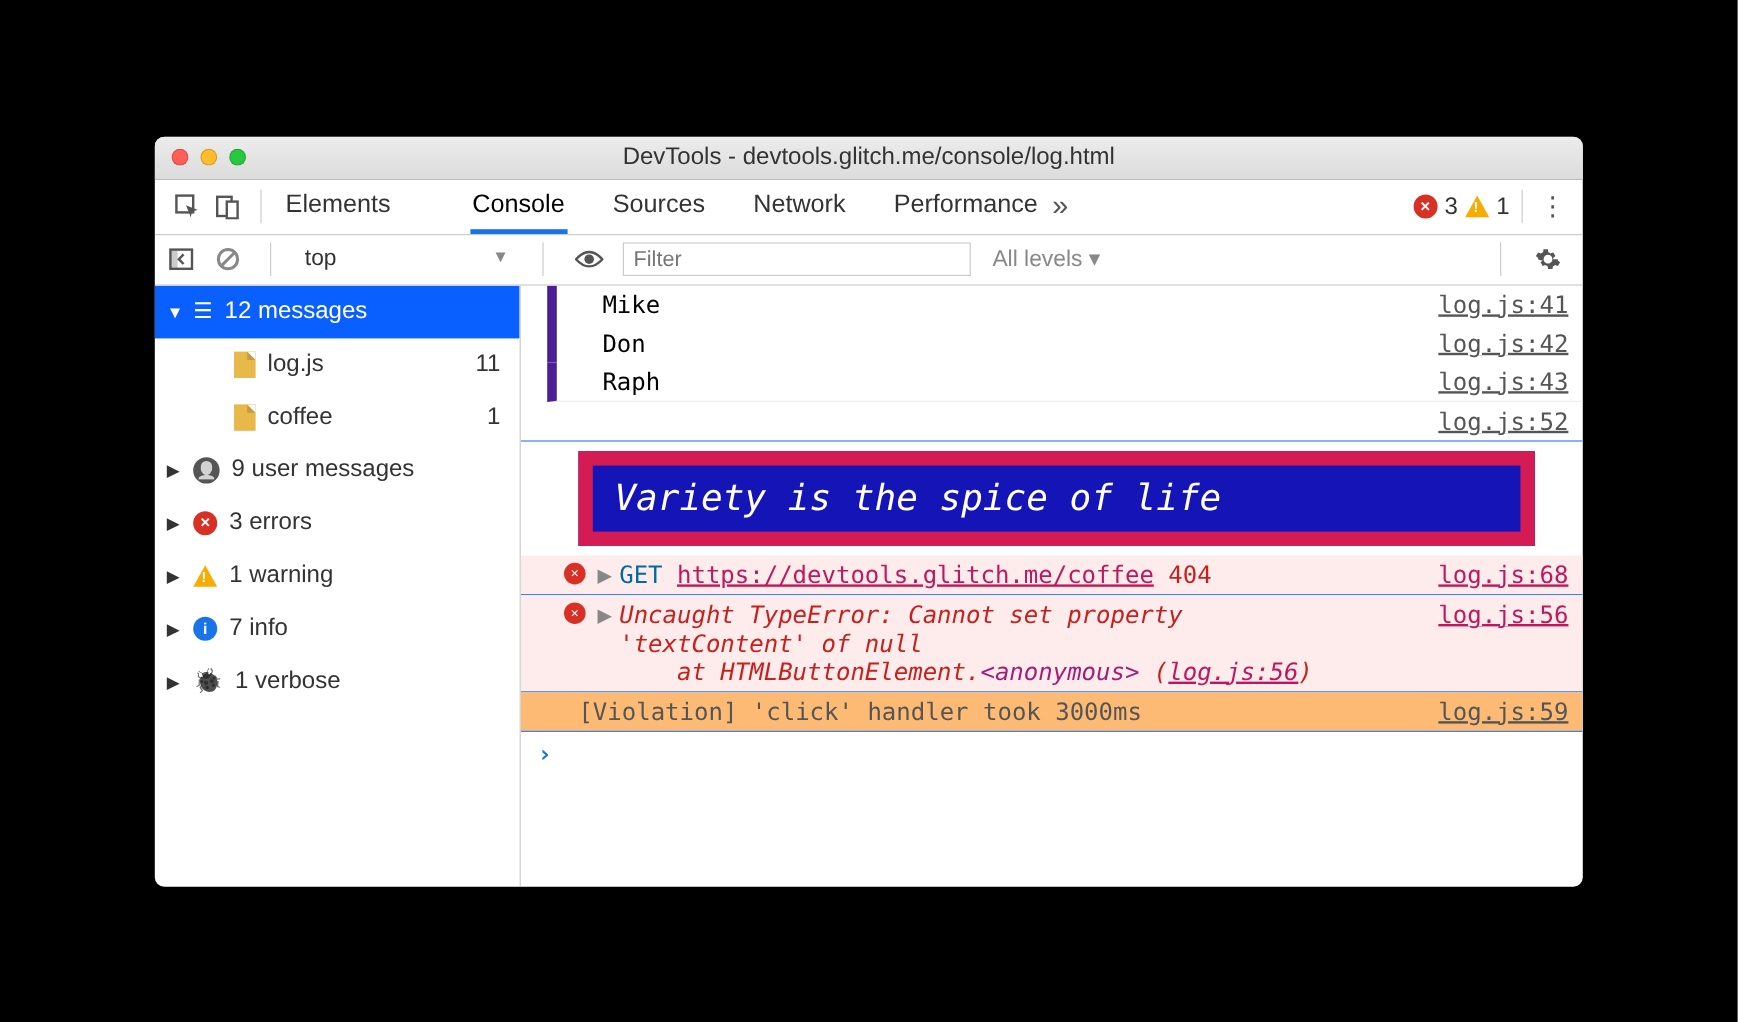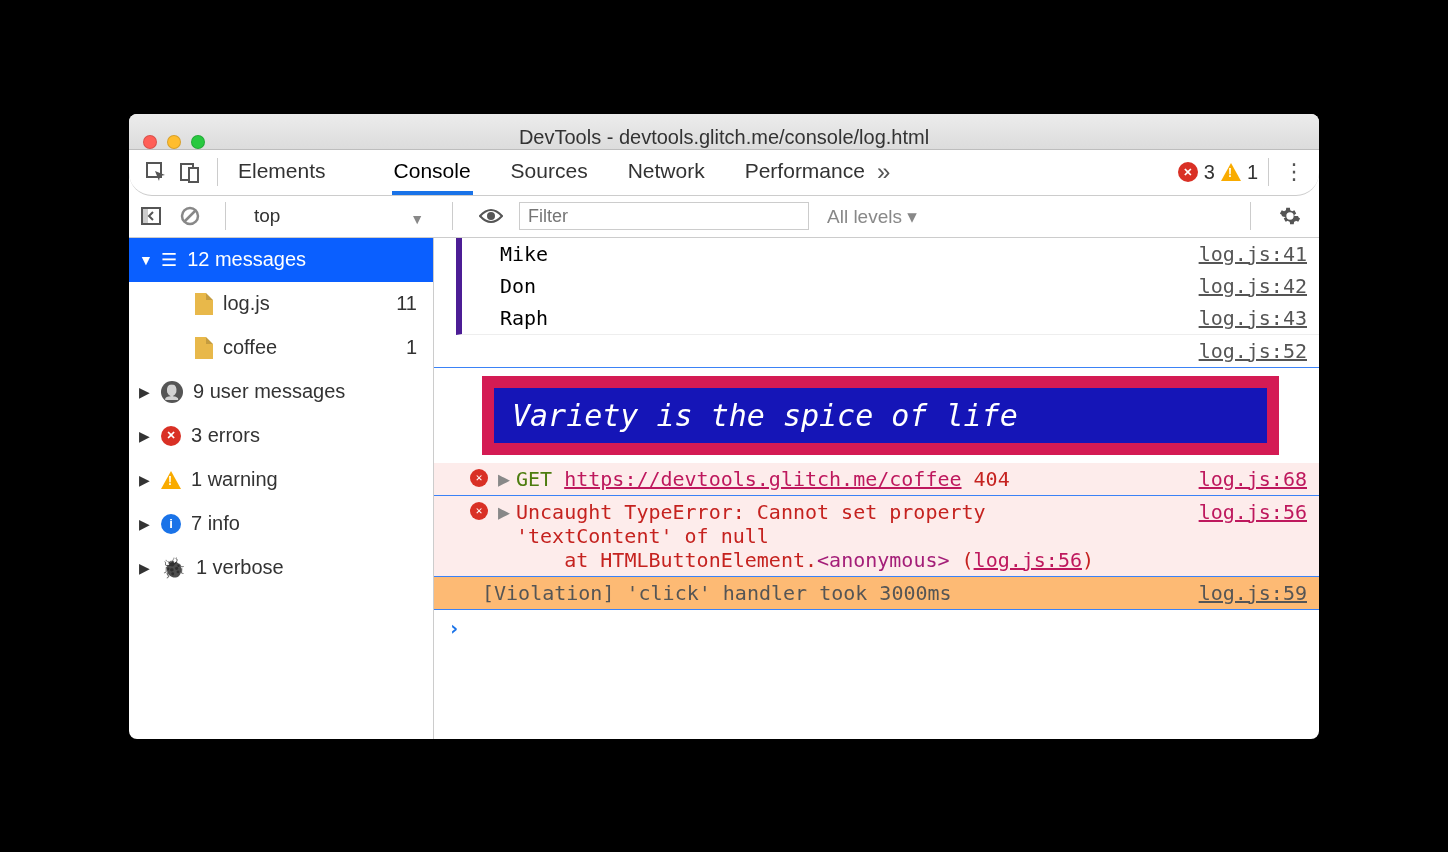--- a/index.html
+++ b/index.html
@@ -21,38 +21,37 @@
     overflow: hidden;
     display: flex;
     flex-direction: column;
   }
   
   .titlebar {
     height: 36px;
     background: linear-gradient(#ececec, #dcdcdc);
     border-bottom: 1px solid #bdbdbd;
     display: flex;
-    align-items: flex-end;
+    align-items: center;
     position: relative;
   }
   .traffic { display: flex; gap: 10px; padding-left: 14px; }
   .light { width: 14px; height: 14px; border-radius: 50%; border: 1px solid rgba(0,0,0,0.15);}
   .light.red { background:#ff5f57;}
   .light.yellow { background:#ffbd2e;}
   .light.green { background:#28c940;}
   .title { position:absolute; left:0; right:0; text-align:center; font-size:20px; color:#333; }
   
   .devtabs {
     height: 46px;
     display:flex;
     align-items:center;
     border-bottom: 1px solid #ccc;
     padding: 0 10px;
     gap: 0;
-    border-radius: 23px;
   }
   .toolbtn {
     width: 34px; height:34px; display:flex; align-items:center; justify-content:center;
     color:#555;
   }
   .sep { width:1px; height:28px; background:#ccc; margin:0 10px;}
   .tabs { display:flex; gap: 36px; padding-left: 8px; font-size:21px; color:#333;}
   .tab { padding: 8px 2px; cursor:pointer; }
   .tab.active { color:#000; border-bottom: 4px solid #1a73e8; margin-bottom:-2px;margin-left:28px;}
   .more { font-size:24px; color:#555; padding:0 10px; }
@@ -69,21 +68,21 @@
     height: 42px;
     border-bottom:1px solid #ccc;
     display:flex;
     align-items:center;
     padding:0 8px;
     gap:8px;
     font-size:19px;
     color:#555;
   }
   .sidebar-toggle {width:28px;height:28px;display:flex;align-items:center;justify-content:center;}
-  .context-select { display:flex; align-items:flex-end; gap:16px; padding:0 10px; color:#333; min-width:190px;}
+  .context-select { display:flex; align-items:flex-start; gap:16px; padding:0 10px; color:#333; min-width:190px;}
   .context-select .chev { color:#888; font-size:14px;}
   .eye {font-size:20px; color:#555; padding:0 8px;}
   .filter-input { flex: 0 0 290px; height:28px; border:1px solid #ccc; padding:2px 8px; font-size:18px; color:#888;}
   .levels { color:#888; padding:0 10px;}
   .gear { padding:0 10px; color:#555;}
   
   .body { flex:1; display:flex; overflow:hidden;}
   .sidebar {
     width: 305px;
     border-right:1px solid #ccc;
@@ -101,29 +100,29 @@
   .file-sheet::after{content:"";position:absolute;right:0;top:0;border-top:7px solid #fff;border-left:7px solid rgba(0,0,0,0.15);}
   .person-icon{width:22px;height:22px;border-radius:50%;background:#555;display:flex;align-items:center;justify-content:center;color:#fff;font-size:14px;}
   .person-icon::after{content:"👤";font-size:14px;filter:grayscale(1) brightness(2);}
   .info-circle{width:20px;height:20px;border-radius:50%;background:#1a73e8;color:#fff;display:flex;align-items:center;justify-content:center;font-size:13px;font-weight:bold;}
   .info-circle::after{content:"i";}
   .bug-icon::before{content:"🐞";filter:grayscale(1);}
   
   .console { flex:1; overflow:auto; font-family: Menlo, Consolas, monospace; font-size:20px; }
   .row { display:flex; padding:4px 12px 4px 60px; border-bottom:1px solid #3b82f6;}
   .row .src { margin-left:auto; color:#555; text-decoration:underline; white-space:nowrap;}
-  .row.groupchild { border-left: 6px solid #4c1d95; margin-left:22px; padding-left:38px; border-bottom:none;}
+  .row.groupchild { border-left: 8px solid #4c1d95; margin-left:22px; padding-left:38px; border-bottom:none;}
   .styled-box { margin:8px 40px 8px 48px; background:#1515b7; border:12px solid #d41b54; padding:10px 18px; color:#fff; font-style:italic; font-size:30px; font-family: Menlo, monospace;}
   .row.error { background:#fdeceb; color:#c5221f;}
   .row.error .disc{display:inline-block;width:12px;margin-right:6px;color:#888;}
   .row.error a{color:#be185d;text-decoration:underline;text-align:right;}
   .row.errcontent{ padding-left:36px;}
   .small-err{width:18px;height:18px;border-radius:50%;background:#d93025;display:inline-flex;align-items:center;justify-content:center;color:#fff;font-size:11px;position:relative; top:2px; margin-right:10px; flex-shrink:0;}
   .small-err::after{content:"✕";}
-  .err-body { flex:1; white-space:pre-wrap;}
+  .err-body { flex:1; white-space:pre-wrap;font-style:italic;}
   .row.violation { background:#fdba74; color:#555;}
   .prompt { color:#1a73e8; font-weight:bold; padding:6px 14px;}
   svg { display:block; }
 </style>
 </head>
 <body>
 
 <div class="window">
 
   <div class="titlebar">
@@ -268,21 +267,21 @@
         <span></span>
         <a class="src">log.js:52</a>
       </div>
 
       <div class="styled-box">Variety is the spice of life</div>
 
       <div class="row error errcontent">
         <span class="small-err"></span>
         <span class="disc">▶</span>
         <span style="flex:1">
-          <span style="color:#4d7c0f">GET</span>
+          <span style="color:#0369a1">GET</span>
           <span> </span><a>https://devtools.glitch.me/coffee</a>
           <span> </span><span style="color:#c5221f">404</span>
         </span>
         <a class="src">log.js:68</a>
       </div>
 
       <div class="row error errcontent" style="align-items:flex-start;">
         <span class="small-err"></span>
         <span class="disc">▶</span>
         <div class="err-body"><span>Uncaught TypeError: Cannot set property</span>

